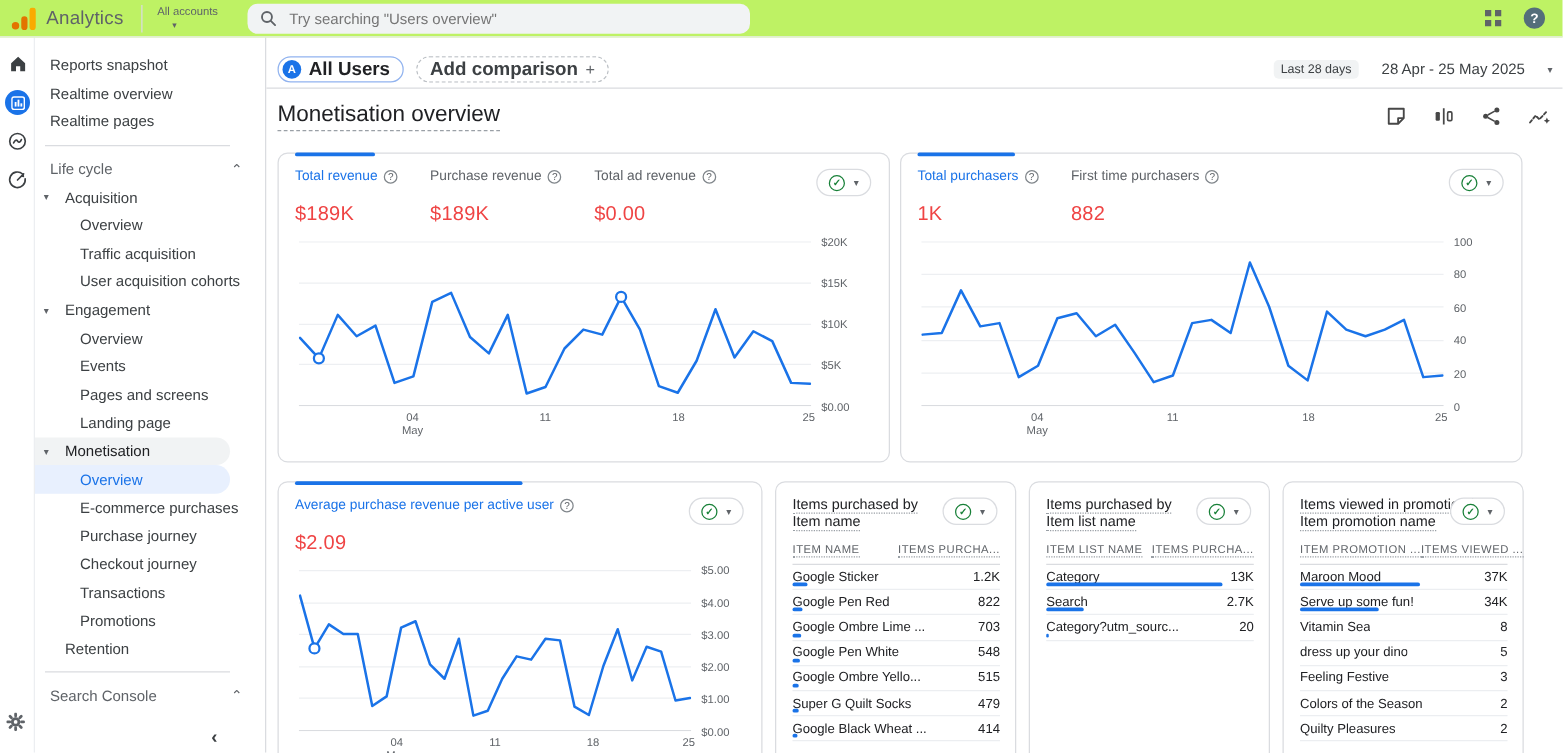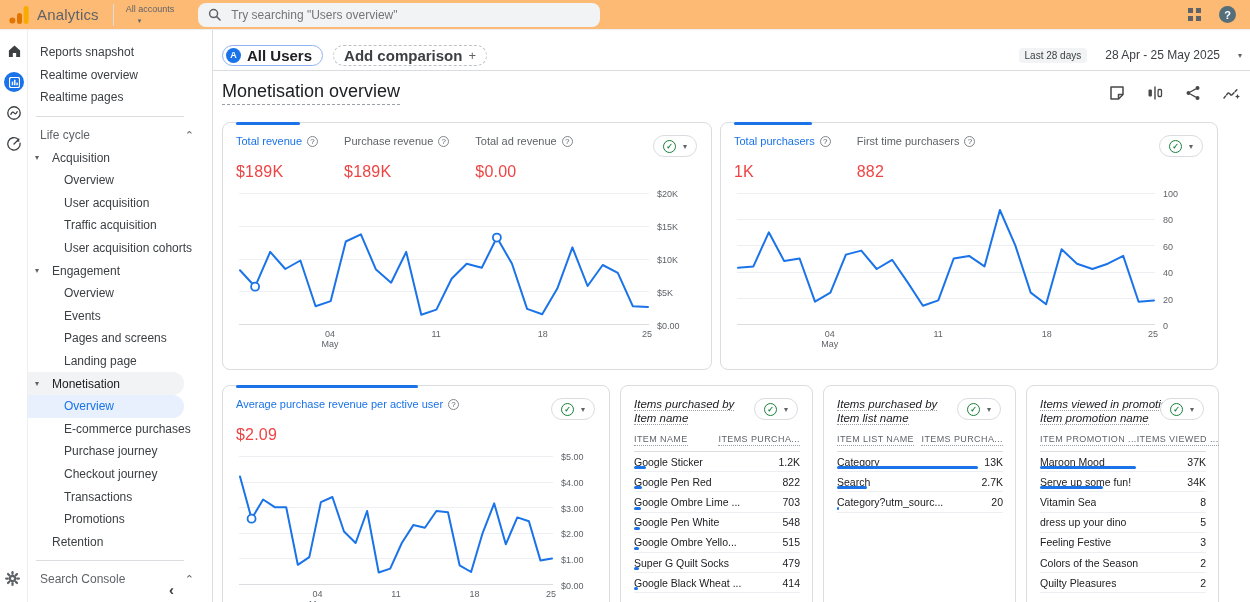--- a/index.html
+++ b/index.html
@@ -1,20 +1,20 @@
 <!DOCTYPE html>
 <html><head>
 <meta charset="utf-8">
 <style>
   * { margin:0; padding:0; box-sizing:border-box; }
   html,body { width:1250px; height:602px; overflow:hidden; background:#fff;
     font-family:"Liberation Sans", sans-serif; color:#202124; }
 
   
-  .topbar { position:absolute; left:0; top:0; width:1250px; height:30px; background:#fdba74;
+  .topbar { position:absolute; left:0; top:0; width:1250px; height:30px; background:#bef264;
     border-bottom:1px solid #eceef1; display:flex; align-items:center; z-index:5; }
   .logo { display:flex; align-items:flex-end; gap:0; margin-left:9px; height:18px; }
   .brand { font-size:15px; color:#5f6368; margin-left:8px; letter-spacing:.2px; }
   .tb-divider { width:1px; height:22px; background:#dadce0; margin:0 12px 0 14px; }
   .acct { display:flex; flex-direction:column; line-height:9px; cursor:pointer; }
   .acct-label { font-size:9px; color:#5f6368; }
   .acct-caret { font-size:7px; color:#5f6368; margin-left:12px; margin-top:2px; }
   .searchbar { margin-left:24px; width:402px; height:24px; background:#f1f3f4; border-radius:8px;
     display:flex; align-items:center; padding:0 10px; }
   .searchbar input { border:none; background:transparent; outline:none; font-size:12px;
@@ -105,21 +105,21 @@
   .xlabels { position:absolute; left:16px; right:62px; top:calc(100% - 40px); height:24px;
     font-size:9px; color:#5f6368; }
   .xlabels .xt { position:absolute; transform:translateX(-50%); text-align:center; line-height:10px; }
   .xlabels .xt.last { transform:translateX(-70%); }
   .c-arpu .plot { left:16px; right:56px; }
   .c-arpu .xlabels { right:56px; }
   .c-arpu .ylabels { width:42px; right:10px; }
 
   
   .t-head { padding:11px 12px 0 13px; }
-  .t-title { font-size:11.5px; color:#202124; line-height:14px; width:118px;font-style:italic; }
+  .t-title { font-size:11.5px; color:#202124; line-height:14px; width:118px; }
   .t-title span { border-bottom:1px dotted #9aa0a6; }
   .t-cols { display:flex; justify-content:space-between; font-size:9px; color:#5f6368;
     letter-spacing:.4px; margin:9px 12px 0 13px; padding-bottom:5px; border-bottom:1px solid #dadce0; }
   .t-cols span { border-bottom:1px dotted #9aa0a6; padding-bottom:1px; white-space:nowrap; }
   .t-rows { margin:0 12px 0 13px; }
   .trow { position:relative; height:20.2px; display:flex; align-items:center;
     justify-content:space-between; border-bottom:1px solid #eceef1; font-size:10.5px; }
   .trow .tname { color:#202124; white-space:nowrap; overflow:hidden; max-width:120px; }
   .trow .tval { color:#202124; }
   .tbar { position:absolute; left:0; bottom:2px; height:3px; background:#1a73e8; border-radius:2px; }
@@ -221,23 +221,20 @@
       <div class="nav-item indent0 section indent0">
         <span class="nav-label">Life cycle</span>
         <span class="chevron">⌃</span>
       </div>
       <div class="nav-item indent1">
         <span class="caret">▾</span>
         <span class="nav-label">Acquisition</span>
       </div>
       <div class="nav-item indent2">
         <span class="nav-label">Overview</span>
-      </div>
-      <div class="nav-item indent2">
-        <span class="nav-label">User acquisition</span>
       </div>
       <div class="nav-item indent2">
         <span class="nav-label">Traffic acquisition</span>
       </div>
       <div class="nav-item indent2">
         <span class="nav-label">User acquisition cohorts</span>
       </div>
       <div class="nav-item indent1">
         <span class="caret">▾</span>
         <span class="nav-label">Engagement</span>

